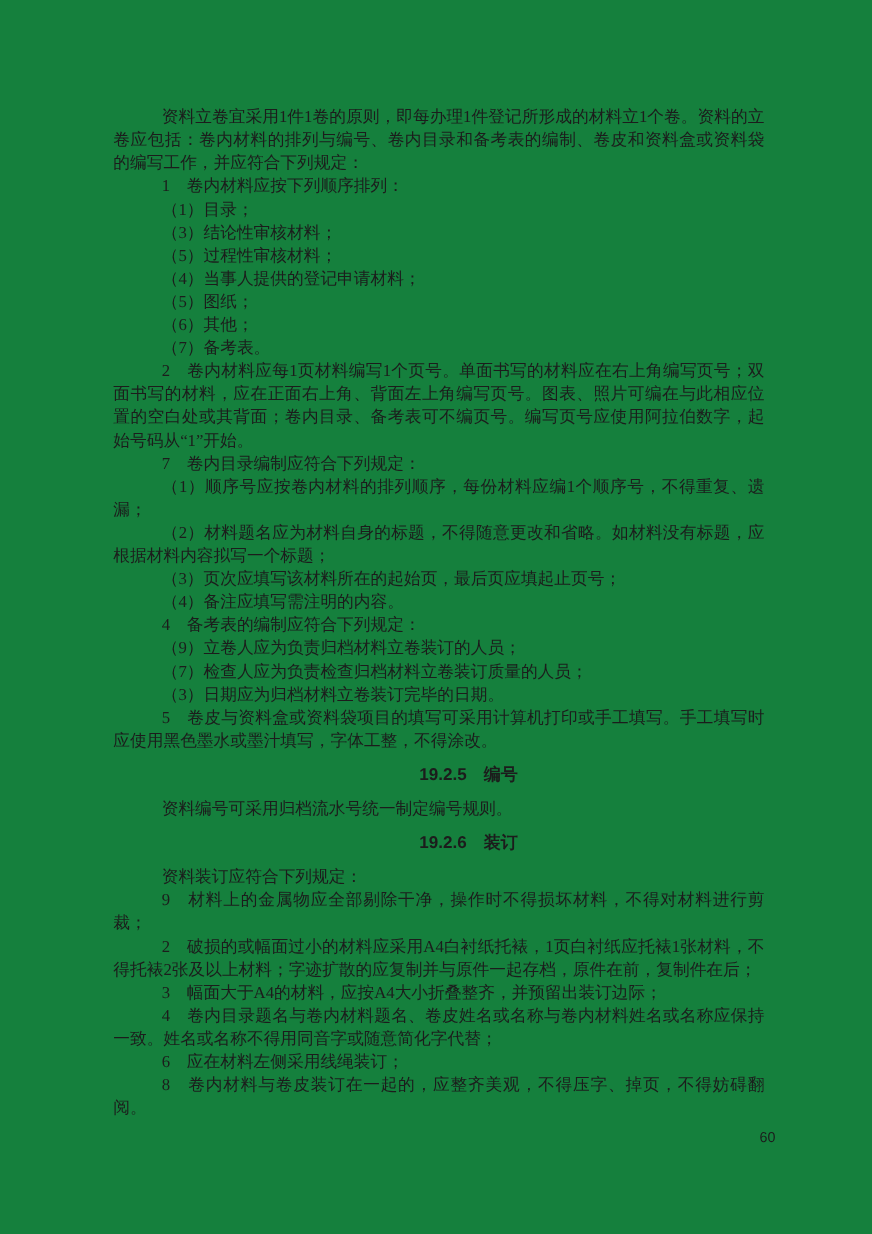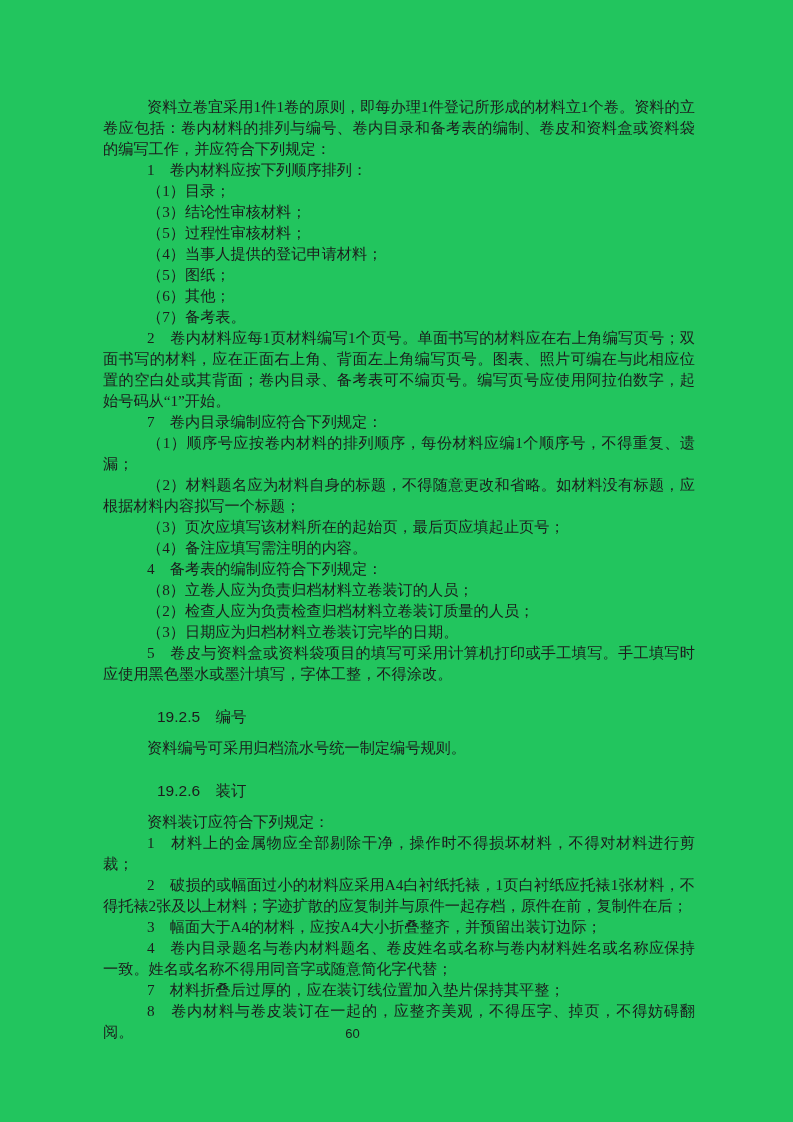--- a/index.html
+++ b/index.html
@@ -4,53 +4,53 @@
 <style>
   html, body {
     margin: 0;
     padding: 0;
     background: #ffffff;
   }
   .page {
     position: relative;
     width: 793px;
     height: 1122px;
-    background: #22c55e;
+    background: #15803d;
     overflow: hidden;
     font-family: "Liberation Serif", "DejaVu Serif", serif;
     color: #1c1c1c;
   }
   .content {
     position: absolute;
     left: 103px;
     top: 96px;
     width: 592px;
     font-size: 15.2px;
     line-height: 21px;
     text-align: justify;
   }
   .para {
     margin: 0;
     text-indent: 44px;
   }
   .heading {
-    margin: 22px 0 10px 0;
+    margin: 10px 0 10px 0;
     font-family: "Liberation Sans", "DejaVu Sans", sans-serif;
-    font-weight: normal;
+    font-weight: bold;
     font-size: 15.5px;
     line-height: 21px;
     text-indent: 54px;
-    text-align: left;
+    text-align: center;
   }
   .page-number {
     position: absolute;
     top: 1026px;
     left: 0;
     width: 705px;
-    text-align: center;
+    text-align: right;
     font-family: "Liberation Sans", "DejaVu Sans", sans-serif;
     font-size: 13px;
     line-height: 16px;
     color: #1c1c1c;
   }
 </style>
 </head>
 <body>
 
 <div class="page">
@@ -64,29 +64,29 @@
     <p class="para">（5）图纸；</p>
     <p class="para">（6）其他；</p>
     <p class="para">（7）备考表。</p>
     <p class="para">2　卷内材料应每1页材料编写1个页号。单面书写的材料应在右上角编写页号；双面书写的材料，应在正面右上角、背面左上角编写页号。图表、照片可编在与此相应位置的空白处或其背面；卷内目录、备考表可不编页号。编写页号应使用阿拉伯数字，起始号码从“1”开始。</p>
     <p class="para">7　卷内目录编制应符合下列规定：</p>
     <p class="para">（1）顺序号应按卷内材料的排列顺序，每份材料应编1个顺序号，不得重复、遗漏；</p>
     <p class="para">（2）材料题名应为材料自身的标题，不得随意更改和省略。如材料没有标题，应根据材料内容拟写一个标题；</p>
     <p class="para">（3）页次应填写该材料所在的起始页，最后页应填起止页号；</p>
     <p class="para">（4）备注应填写需注明的内容。</p>
     <p class="para">4　备考表的编制应符合下列规定：</p>
-    <p class="para">（8）立卷人应为负责归档材料立卷装订的人员；</p>
-    <p class="para">（2）检查人应为负责检查归档材料立卷装订质量的人员；</p>
+    <p class="para">（9）立卷人应为负责归档材料立卷装订的人员；</p>
+    <p class="para">（7）检查人应为负责检查归档材料立卷装订质量的人员；</p>
     <p class="para">（3）日期应为归档材料立卷装订完毕的日期。</p>
     <p class="para">5　卷皮与资料盒或资料袋项目的填写可采用计算机打印或手工填写。手工填写时应使用黑色墨水或墨汁填写，字体工整，不得涂改。</p>
     <h3 class="heading">19.2.5　编号</h3>
     <p class="para">资料编号可采用归档流水号统一制定编号规则。</p>
     <h3 class="heading">19.2.6　装订</h3>
     <p class="para">资料装订应符合下列规定：</p>
-    <p class="para">1　材料上的金属物应全部剔除干净，操作时不得损坏材料，不得对材料进行剪裁；</p>
+    <p class="para">9　材料上的金属物应全部剔除干净，操作时不得损坏材料，不得对材料进行剪裁；</p>
     <p class="para">2　破损的或幅面过小的材料应采用A4白衬纸托裱，1页白衬纸应托裱1张材料，不得托裱2张及以上材料；字迹扩散的应复制并与原件一起存档，原件在前，复制件在后；</p>
     <p class="para">3　幅面大于A4的材料，应按A4大小折叠整齐，并预留出装订边际；</p>
     <p class="para">4　卷内目录题名与卷内材料题名、卷皮姓名或名称与卷内材料姓名或名称应保持一致。姓名或名称不得用同音字或随意简化字代替；</p>
-    <p class="para">7　材料折叠后过厚的，应在装订线位置加入垫片保持其平整；</p>
+    <p class="para">6　应在材料左侧采用线绳装订；</p>
     <p class="para">8　卷内材料与卷皮装订在一起的，应整齐美观，不得压字、掉页，不得妨碍翻阅。</p>
   </div>
   <div class="page-number">60</div>
 </div>
 
 </body></html>

